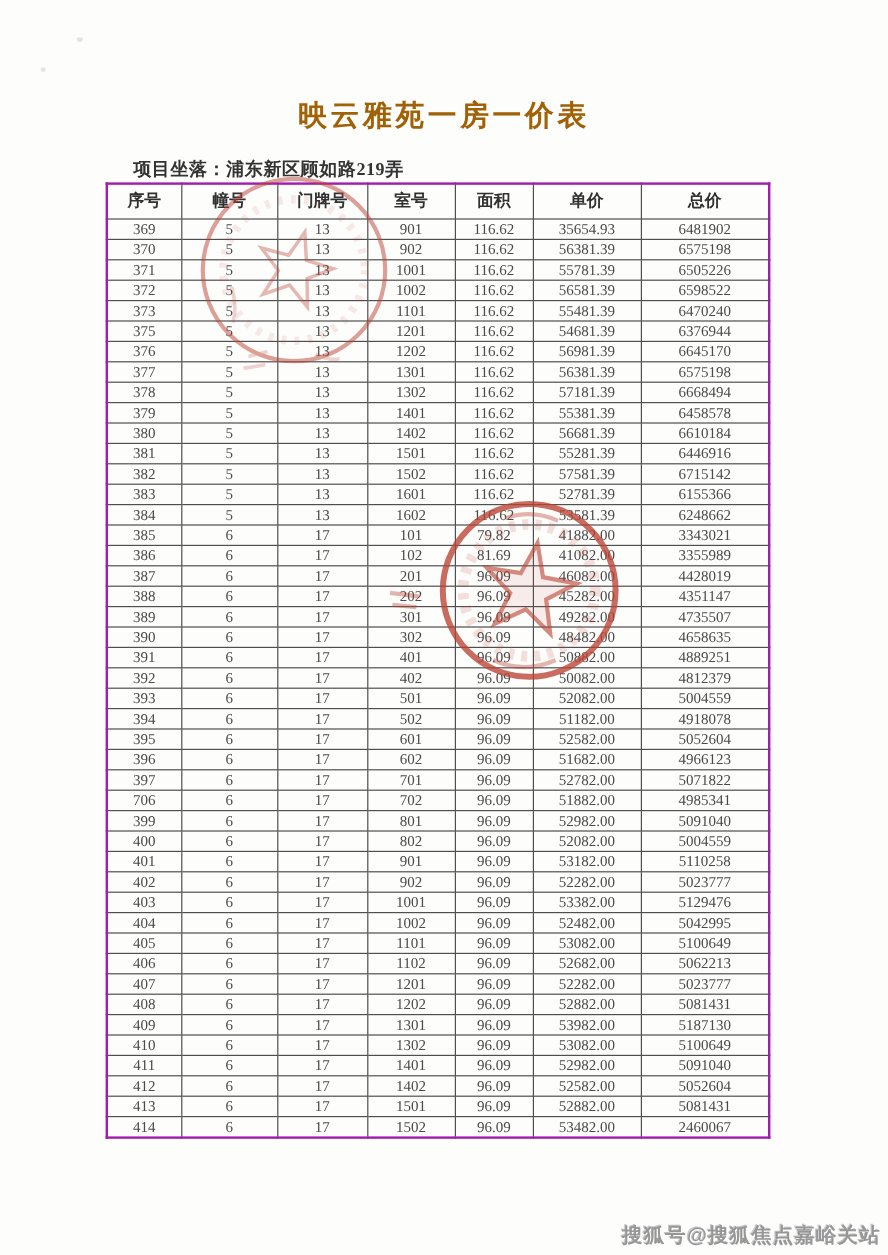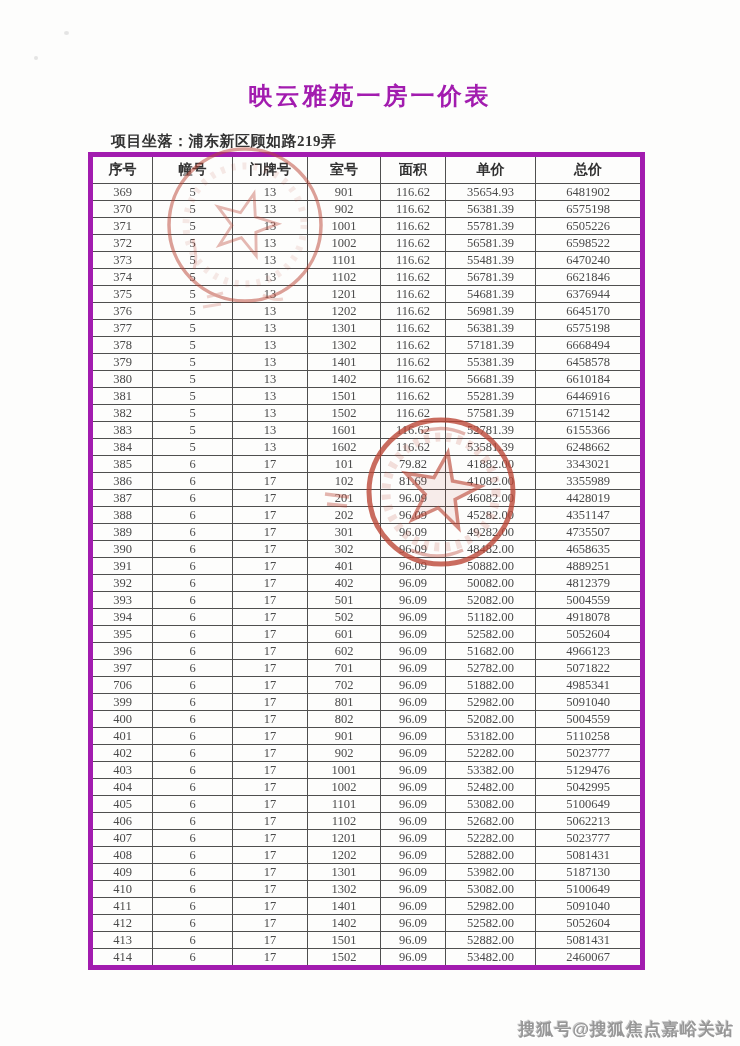--- a/index.html
+++ b/index.html
@@ -9,21 +9,21 @@
     width:740px; height:1046px;
     background:#fdfdfc;
     overflow:hidden;
     font-family:"Liberation Serif","DejaVu Serif",serif;
     color:#3d3d3d;
   }
   .title {
     position:absolute; top:80px; left:0; width:100%;
     text-align:center;
     font-size:24px; font-weight:bold; letter-spacing:3px;
-    color:#a21caf;
+    color:#a16207;
   }
   .location {
     position:absolute; top:132px; left:111px;
     font-size:15px; font-weight:bold; color:#333333;
     letter-spacing:0.5px;
   }
   table.price-table {
     position:absolute; left:88px; top:152px;
     width:552px;
     border-collapse:collapse; table-layout:fixed;
@@ -34,21 +34,21 @@
     text-align:center; vertical-align:middle;
     overflow:hidden; white-space:nowrap;
   }
   .price-table th {
     height:29px; font-size:14px; font-weight:bold; color:#323232;
   }
   .price-table td {
     height:16px; line-height:16px; font-size:12.5px;
     color:#4a4a4a; padding:0;
   }
-  .price-table { border:5px solid #a21caf; }
+  .price-table { border:2px solid #a21caf; }
   .stamp {
     position:absolute; pointer-events:none;
     filter: blur(0.6px);
   }
   .stamp-top    { left:148px; top:128px; opacity:0.5; }
   .stamp-middle { left:317px; top:403px; opacity:0.78; }
   .watermark {
     position:absolute; right:6px; bottom:5px;
     font-family:"Liberation Sans","DejaVu Sans",sans-serif;
     font-size:17px; font-weight:bold;
@@ -135,29 +135,20 @@
         <tr>
           <td>373</td>
           <td>5</td>
           <td>13</td>
           <td>1101</td>
           <td>116.62</td>
           <td>55481.39</td>
           <td>6470240</td>
         </tr>
         <tr>
-          <td>374</td>
-          <td>5</td>
-          <td>13</td>
-          <td>1102</td>
-          <td>116.62</td>
-          <td>56781.39</td>
-          <td>6621846</td>
-        </tr>
-        <tr>
           <td>375</td>
           <td>5</td>
           <td>13</td>
           <td>1201</td>
           <td>116.62</td>
           <td>54681.39</td>
           <td>6376944</td>
         </tr>
         <tr>
           <td>376</td>

